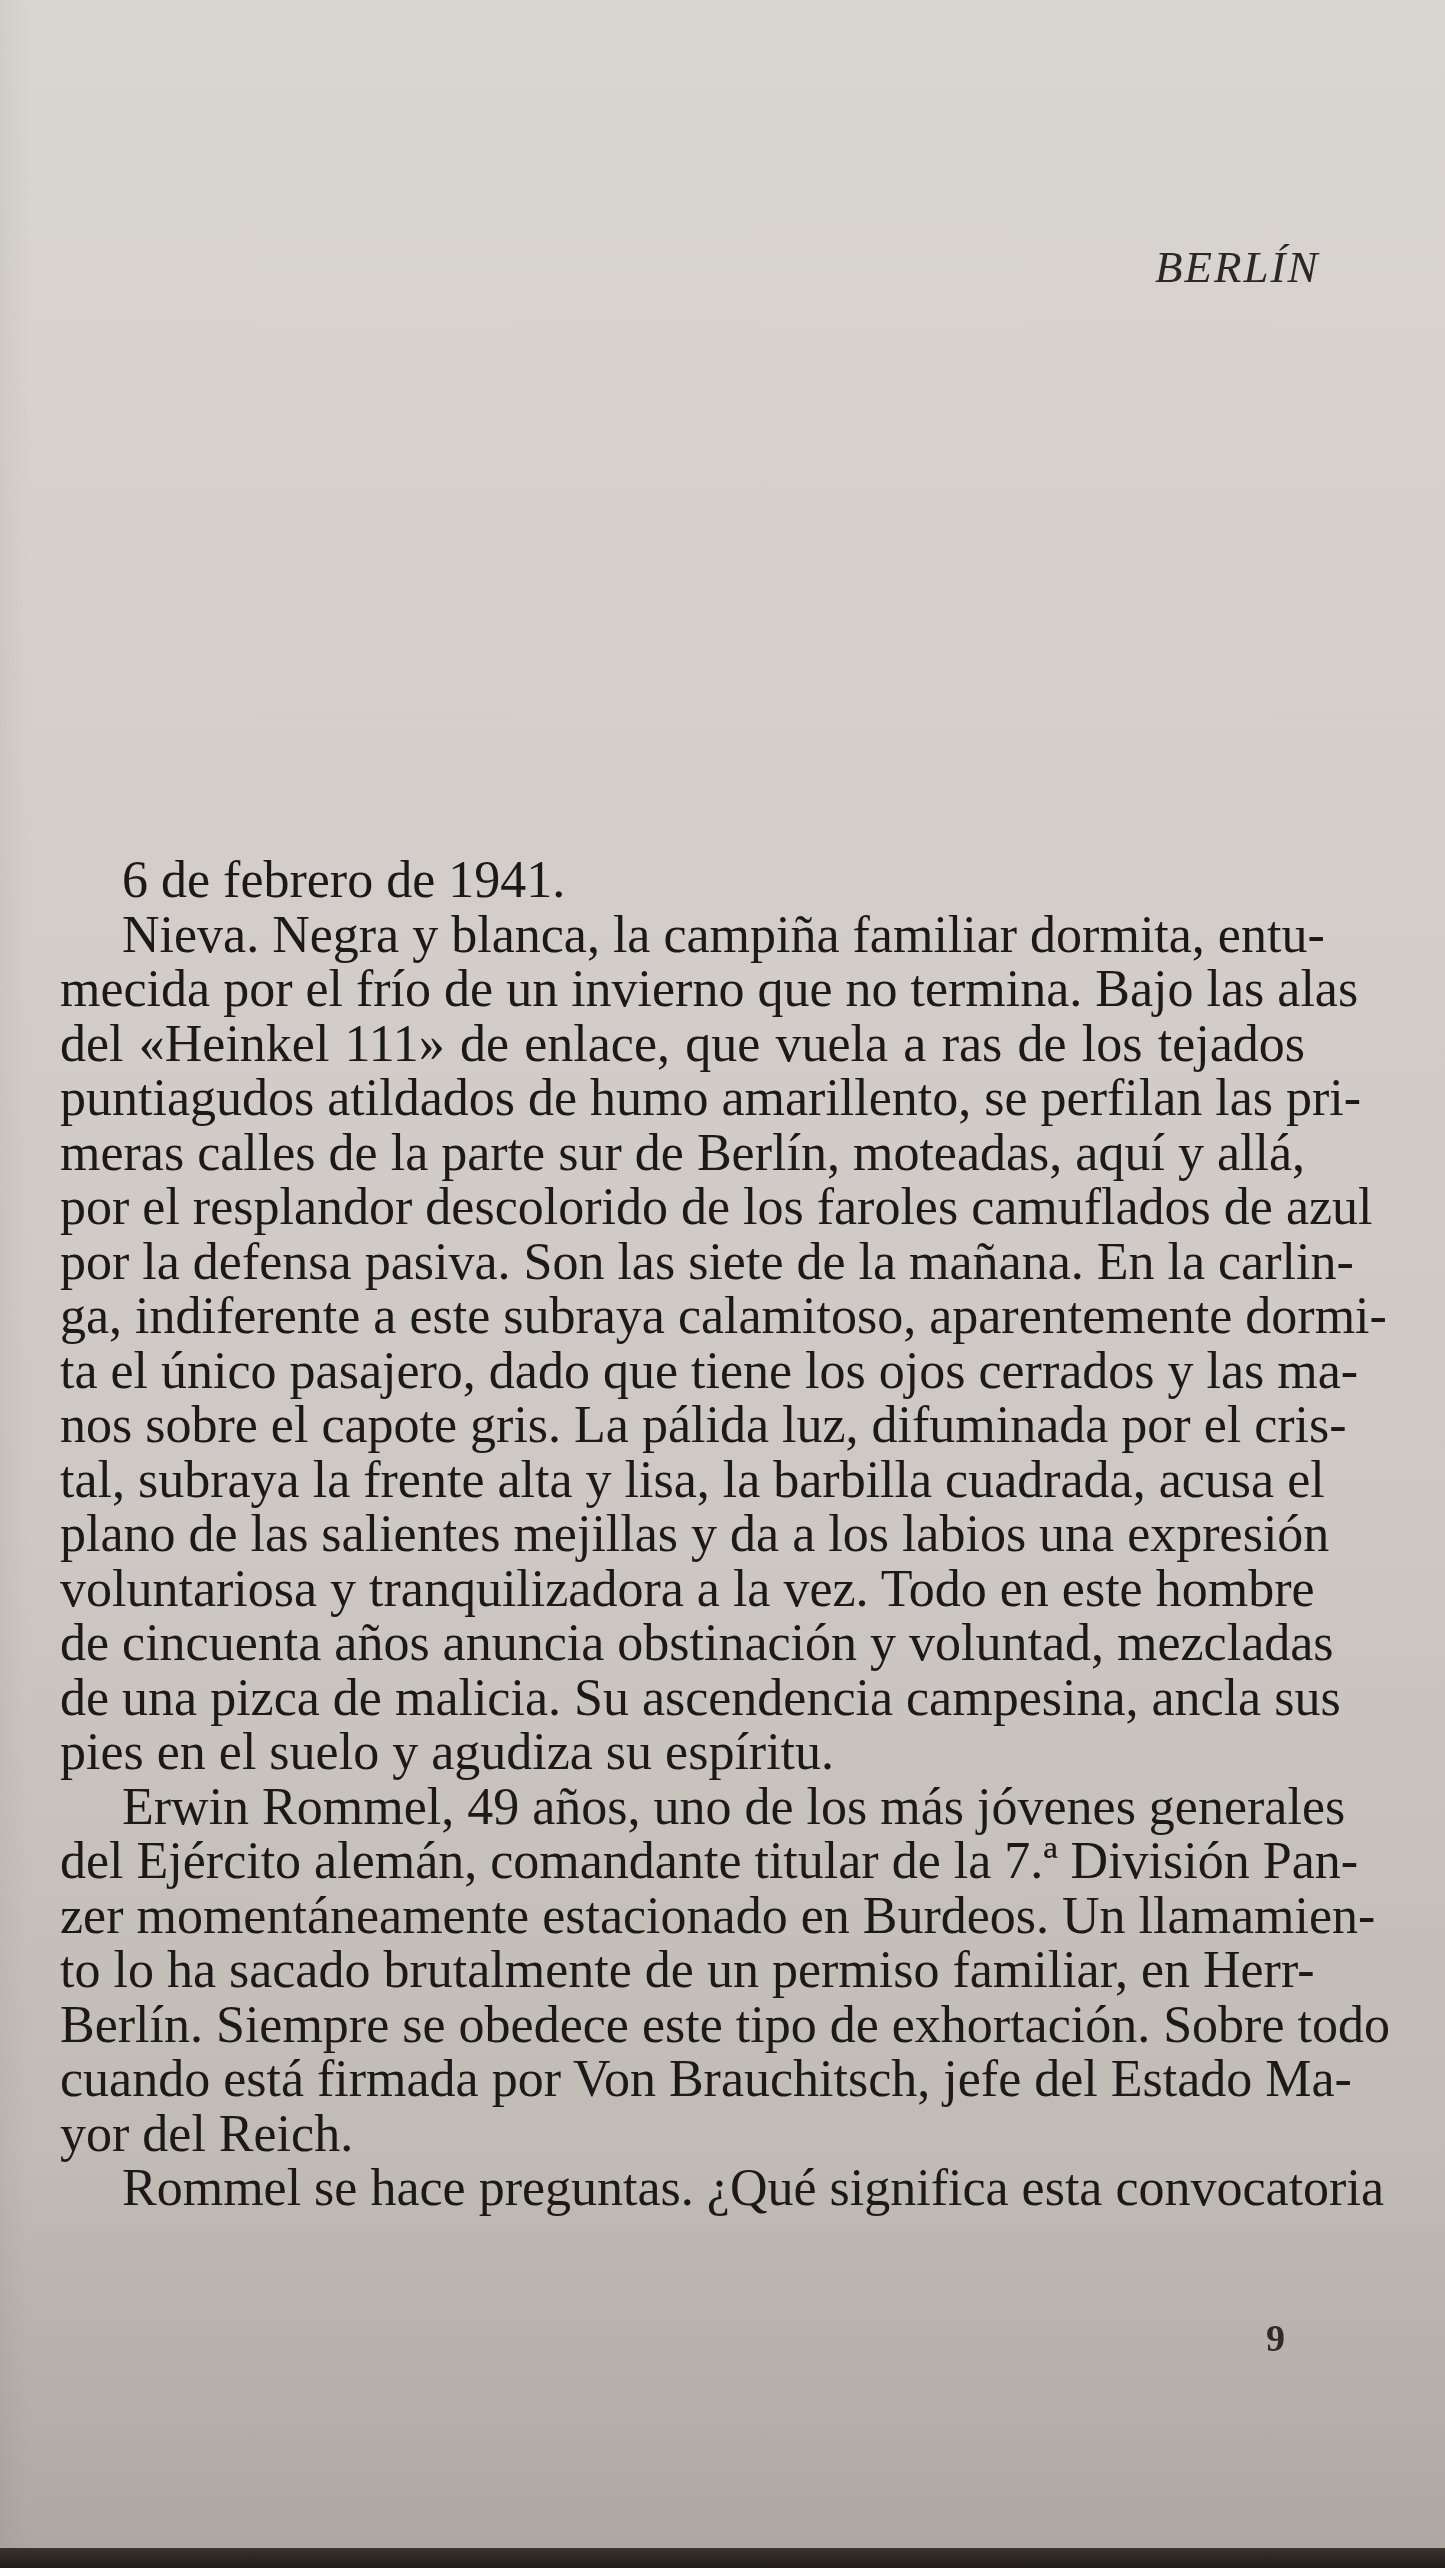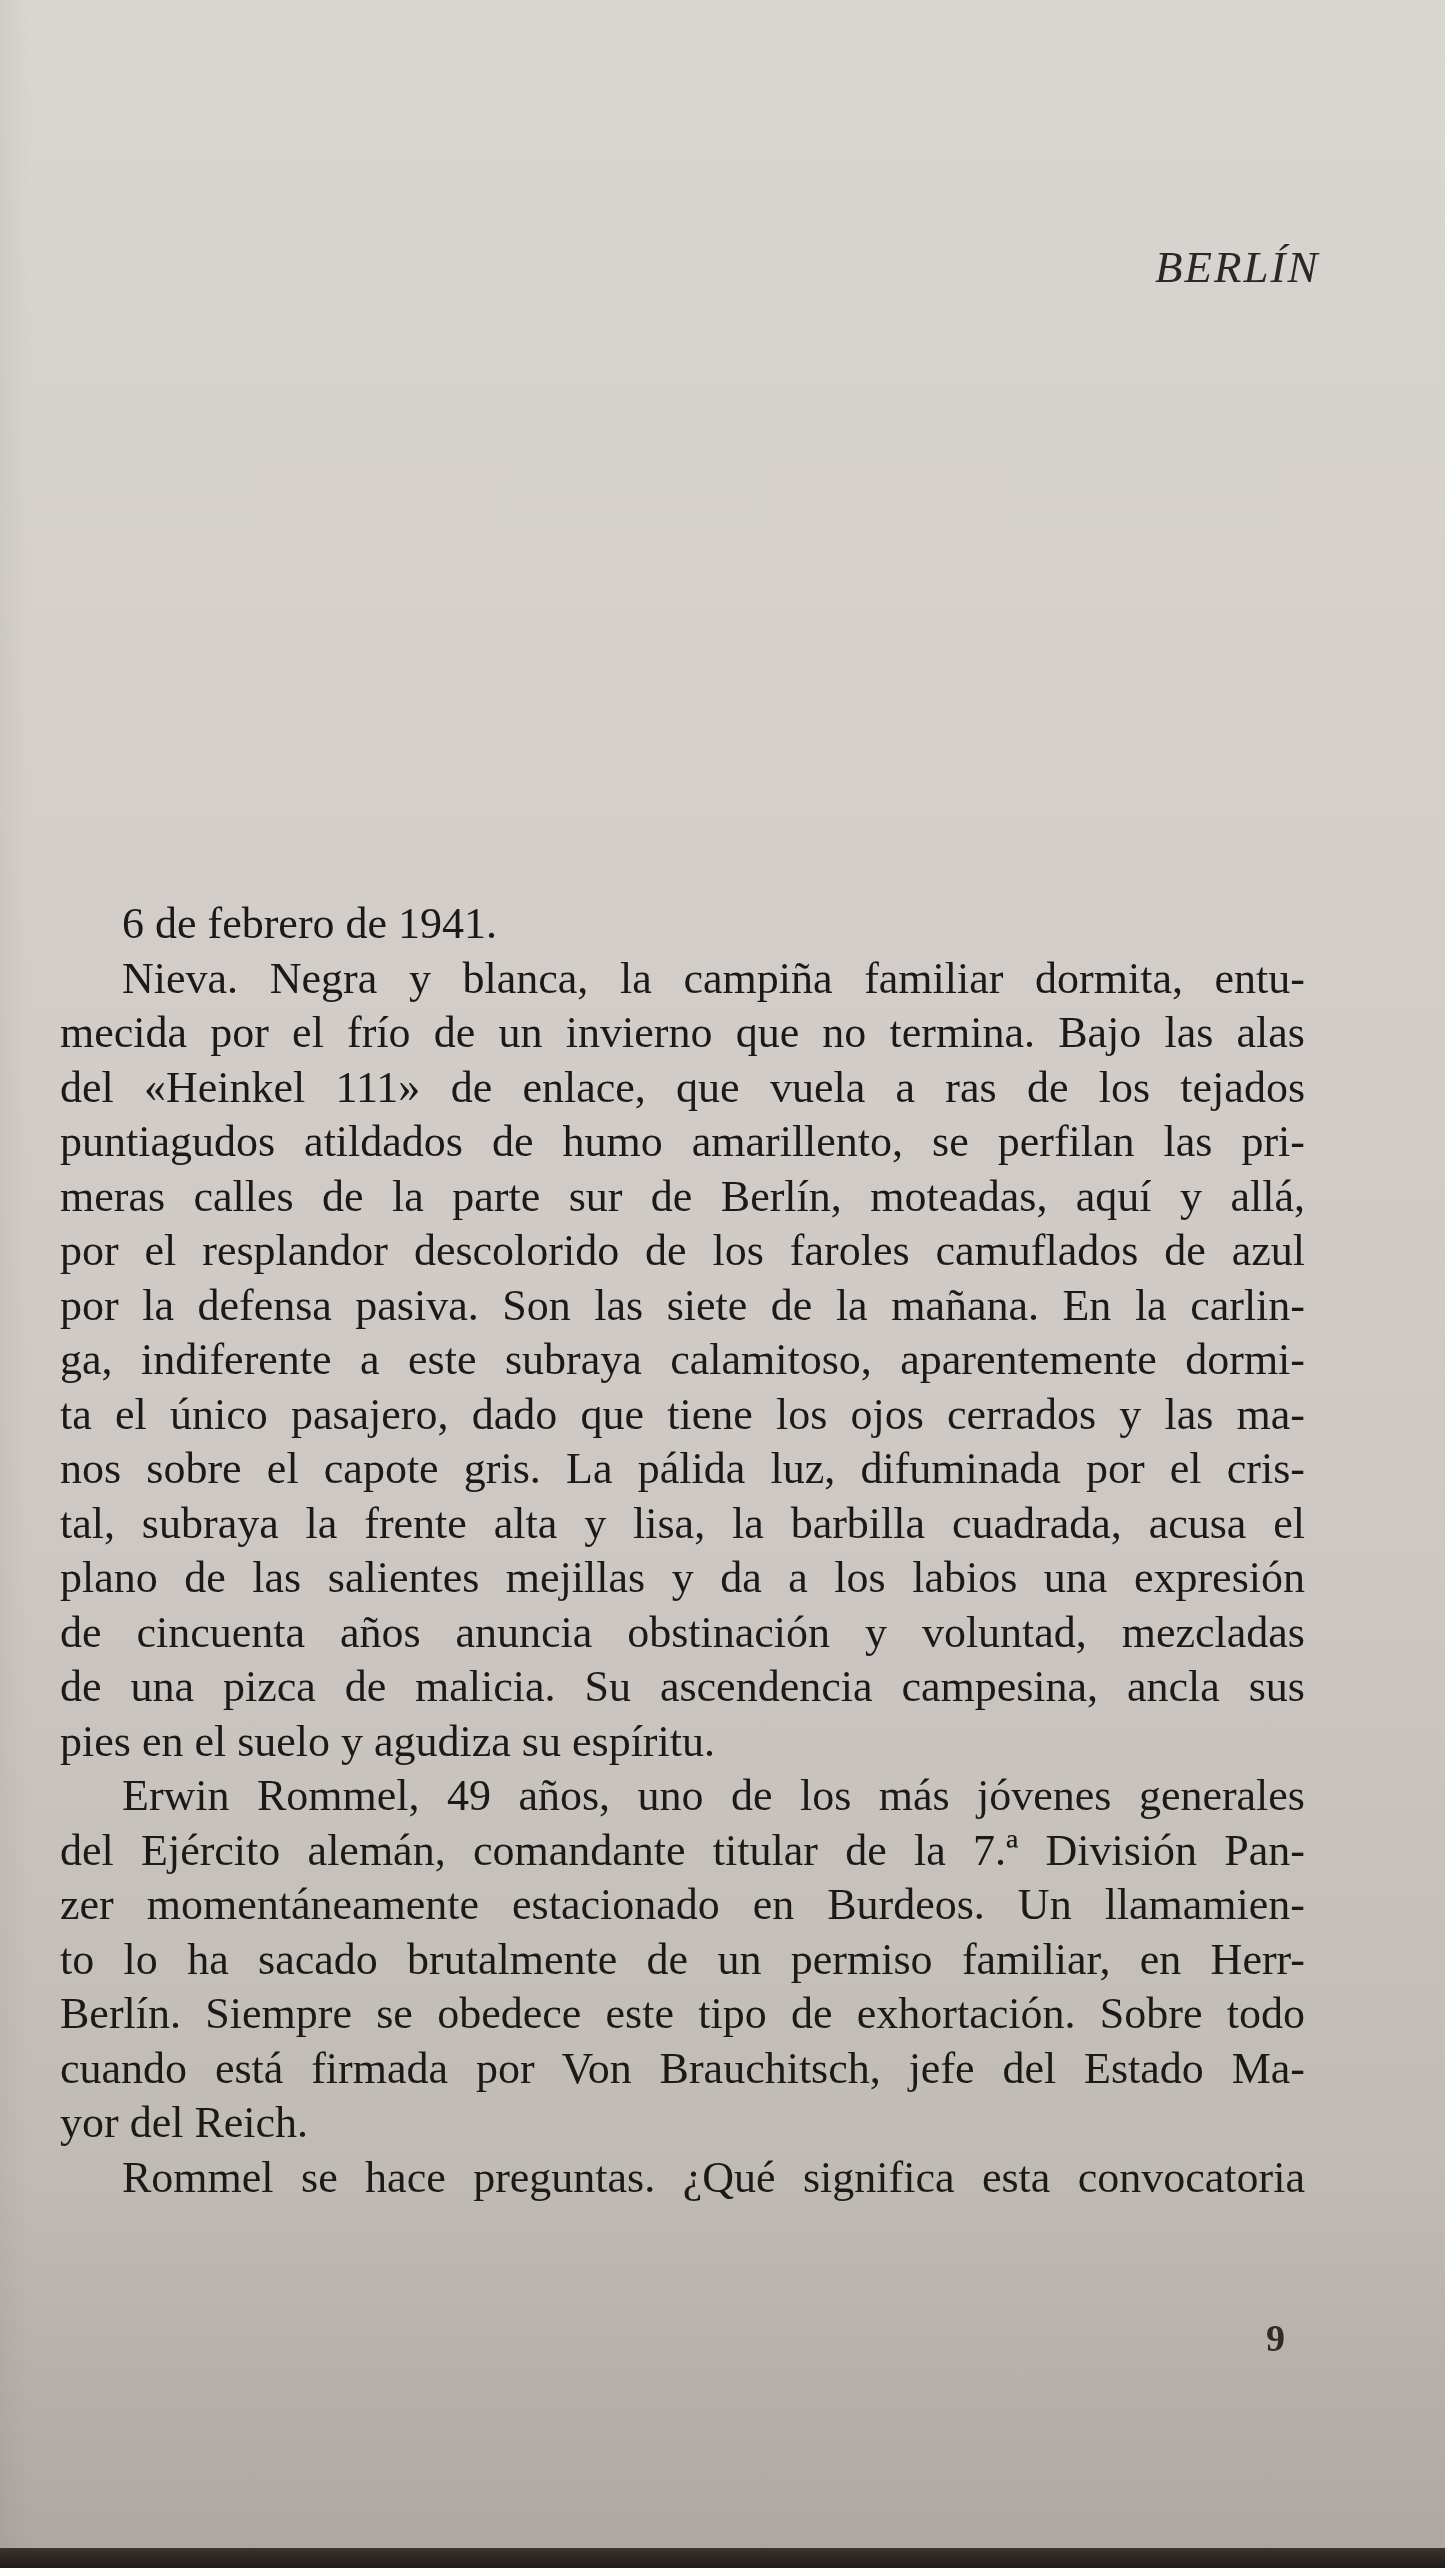--- a/index.html
+++ b/index.html
@@ -51,23 +51,23 @@
     top: 226px;
     font-style: italic;
     font-size: 45px;
     letter-spacing: 2px;
     color: #2b2827;
     margin-top: 15px;
   }
   .body-text {
     position: absolute;
     left: 60px;
-    top: 897px;
+    top: 853px;
     width: 1245px;
-    font-size: 44px;
+    font-size: 52px;
     line-height: 54.5px;
   }
   .line {
     display: block;
     white-space: nowrap;
     text-align: justify;
     text-align-last: justify;
     height: 54.5px;
   }
   .line.last {
@@ -114,20 +114,21 @@
     <span class="line">del «Heinkel 111» de enlace, que vuela a ras de los tejados</span>
     <span class="line">puntiagudos atildados de humo amarillento, se perfilan las pri-</span>
     <span class="line">meras calles de la parte sur de Berlín, moteadas, aquí y allá,</span>
     <span class="line">por el resplandor descolorido de los faroles camuflados de azul</span>
     <span class="line">por la defensa pasiva. Son las siete de la mañana. En la carlin-</span>
     <span class="line">ga, indiferente a este subraya calamitoso, aparentemente dormi-</span>
     <span class="line">ta el único pasajero, dado que tiene los ojos cerrados y las ma-</span>
     <span class="line">nos sobre el capote gris. La pálida luz, difuminada por el cris-</span>
     <span class="line">tal, subraya la frente alta y lisa, la barbilla cuadrada, acusa el</span>
     <span class="line">plano de las salientes mejillas y da a los labios una expresión</span>
+    <span class="line">voluntariosa y tranquilizadora a la vez. Todo en este hombre</span>
     <span class="line">de cincuenta años anuncia obstinación y voluntad, mezcladas</span>
     <span class="line">de una pizca de malicia. Su ascendencia campesina, ancla sus</span>
     <span class="line last">pies en el suelo y agudiza su espíritu.</span>
 
     <span class="line indent">Erwin Rommel, 49 años, uno de los más jóvenes generales</span>
     <span class="line">del Ejército alemán, comandante titular de la 7.ª División Pan-</span>
     <span class="line">zer momentáneamente estacionado en Burdeos. Un llamamien-</span>
     <span class="line">to lo ha sacado brutalmente de un permiso familiar, en Herr-</span>
     <span class="line">Berlín. Siempre se obedece este tipo de exhortación. Sobre todo</span>
     <span class="line">cuando está firmada por Von Brauchitsch, jefe del Estado Ma-</span>

